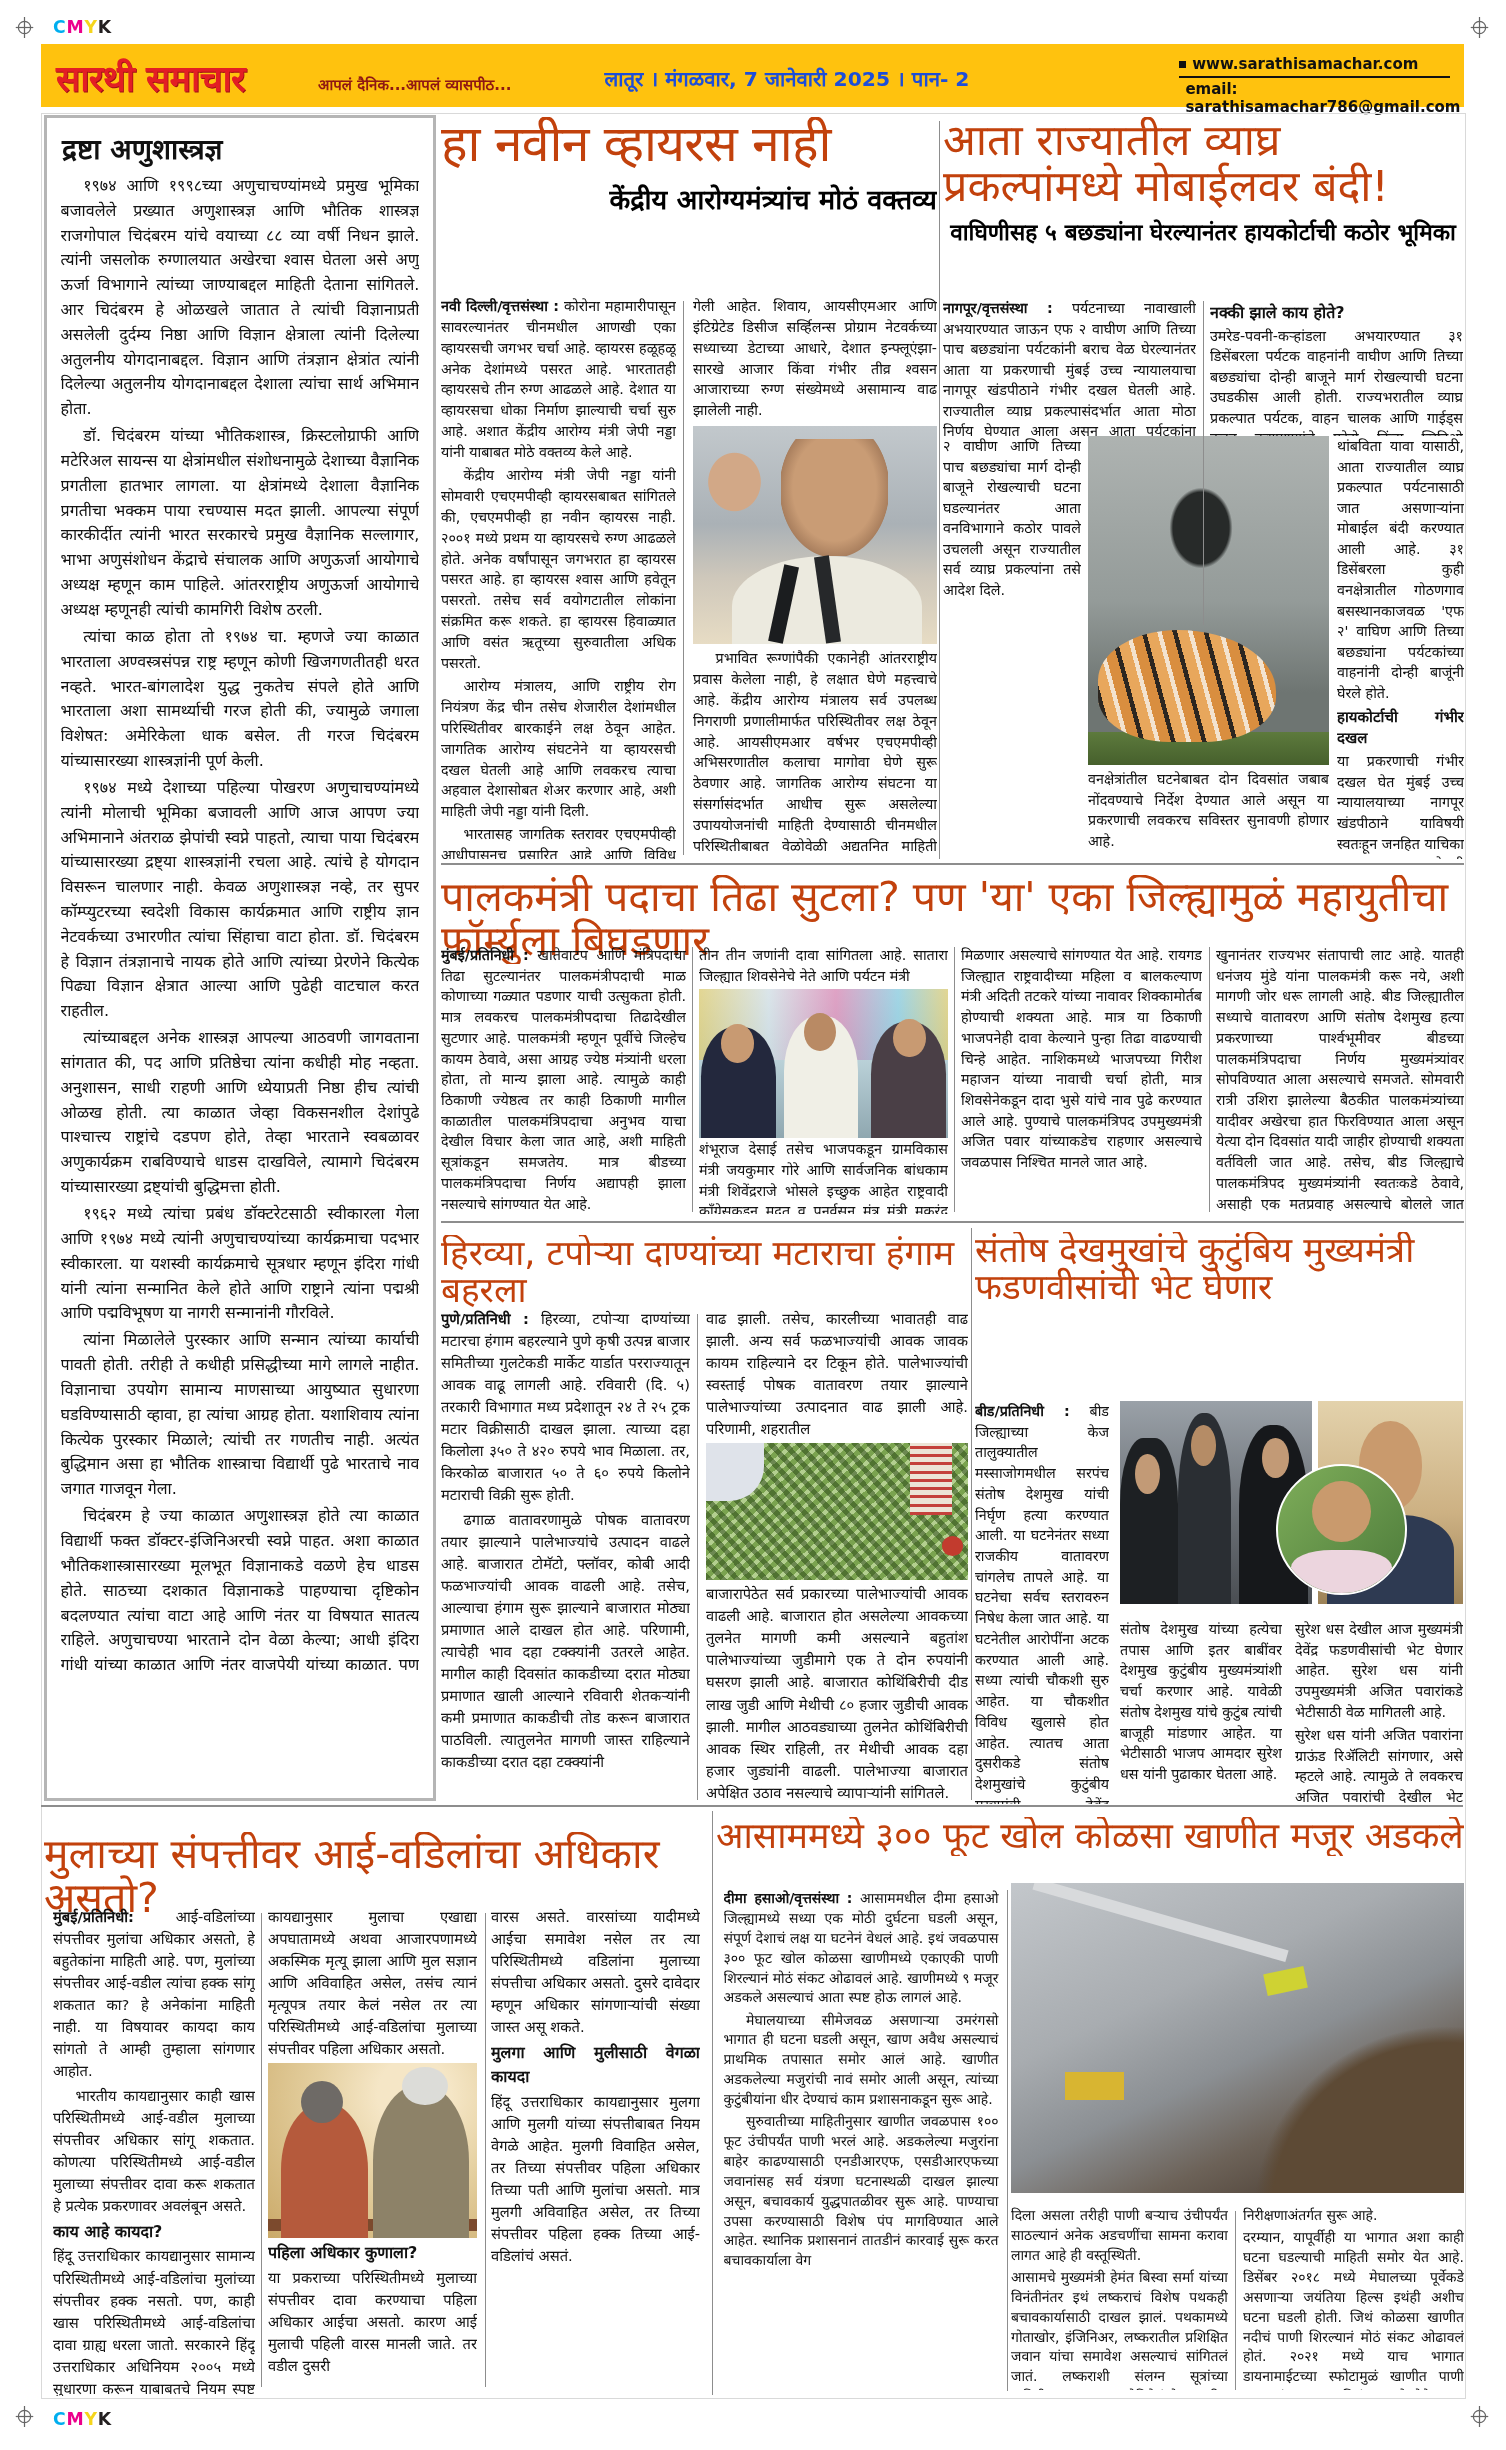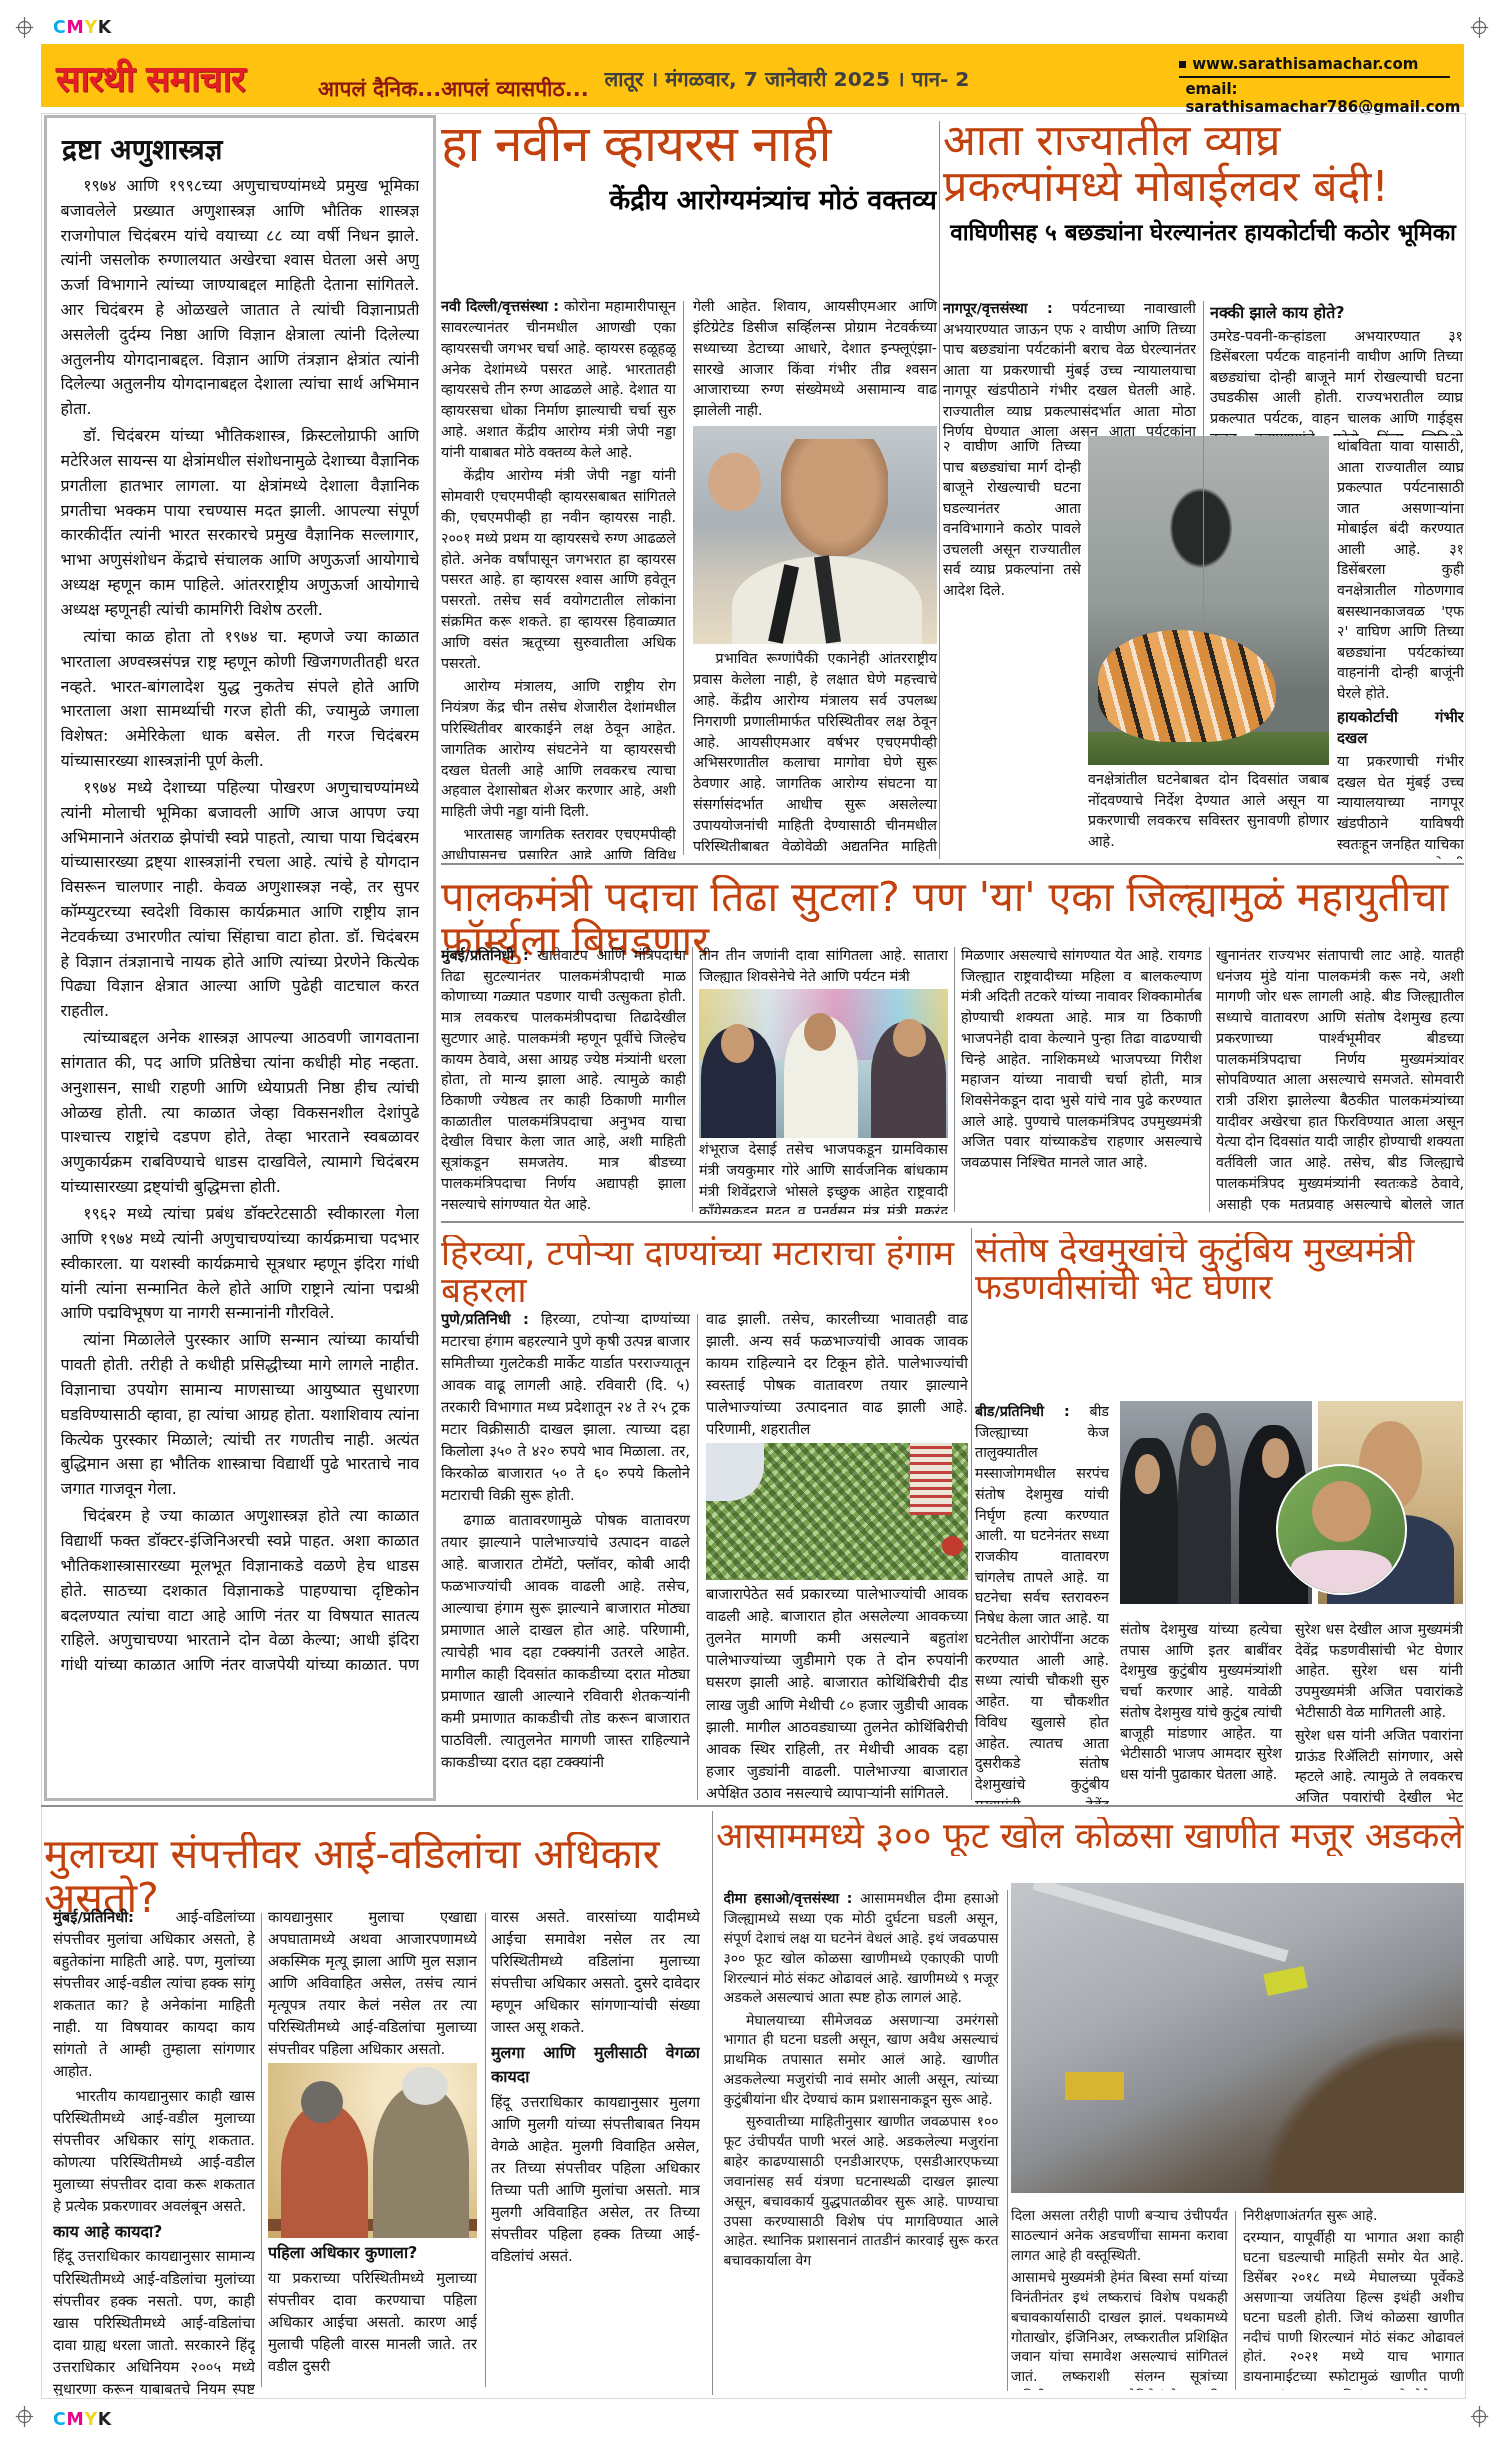--- a/index.html
+++ b/index.html
@@ -7,23 +7,23 @@
         font-family:"DejaVu Sans",sans-serif;color:#111;}
   .abs{position:absolute;}
   
   .cmyk{font-size:17.3px;font-weight:700;letter-spacing:0.8px;}
   .cmyk .c{color:#00aeef}.cmyk .m{color:#ec008c}.cmyk .y{color:#f5d51c}.cmyk .k{color:#231f20}
   .regmark svg{display:block}
   
   .masthead{left:41px;top:44px;width:1423px;height:63px;background:#ffc20e;}
   .mast-title{position:absolute;left:15px;top:9px;font-size:36px;font-weight:800;color:#e31e24;
               font-family:"DejaVu Serif",serif;letter-spacing:-0.8px;text-shadow:0.8px 0.8px 0 #9d0f14;}
-  .mast-tagline{position:absolute;left:277px;top:30px;font-size:21px;font-weight:700;color:#8f1713;}
+  .mast-tagline{position:absolute;left:277px;top:30px;font-size:15px;font-weight:700;color:#8f1713;}
   .mast-date{position:absolute;left:520px;top:19.6px;width:452px;text-align:center;
-             font-size:20.3px;font-weight:700;color:#404040;}
+             font-size:20.3px;font-weight:700;color:#1d4ed8;}
   .mast-contact{position:absolute;right:13.6px;top:9px;width:271px;font-size:15px;font-weight:700;color:#111;}
   .mast-contact .row{display:flex;align-items:center;gap:6px;padding:2.3px 0;}
   .mast-contact .row.first{border-bottom:2.3px solid #111;}
   .sq{display:inline-block;width:6.8px;height:6.8px;background:#111;}
   
   .vline{position:absolute;width:0.8px;background:#8d8d8d;}
   .hline{position:absolute;height:1.5px;background:#8d8d8d;}
   .frame{position:absolute;border:0.8px solid #d9d9d9;}
   
   .headline{font-weight:400;color:#c2410c;line-height:1.08;overflow:hidden;}

